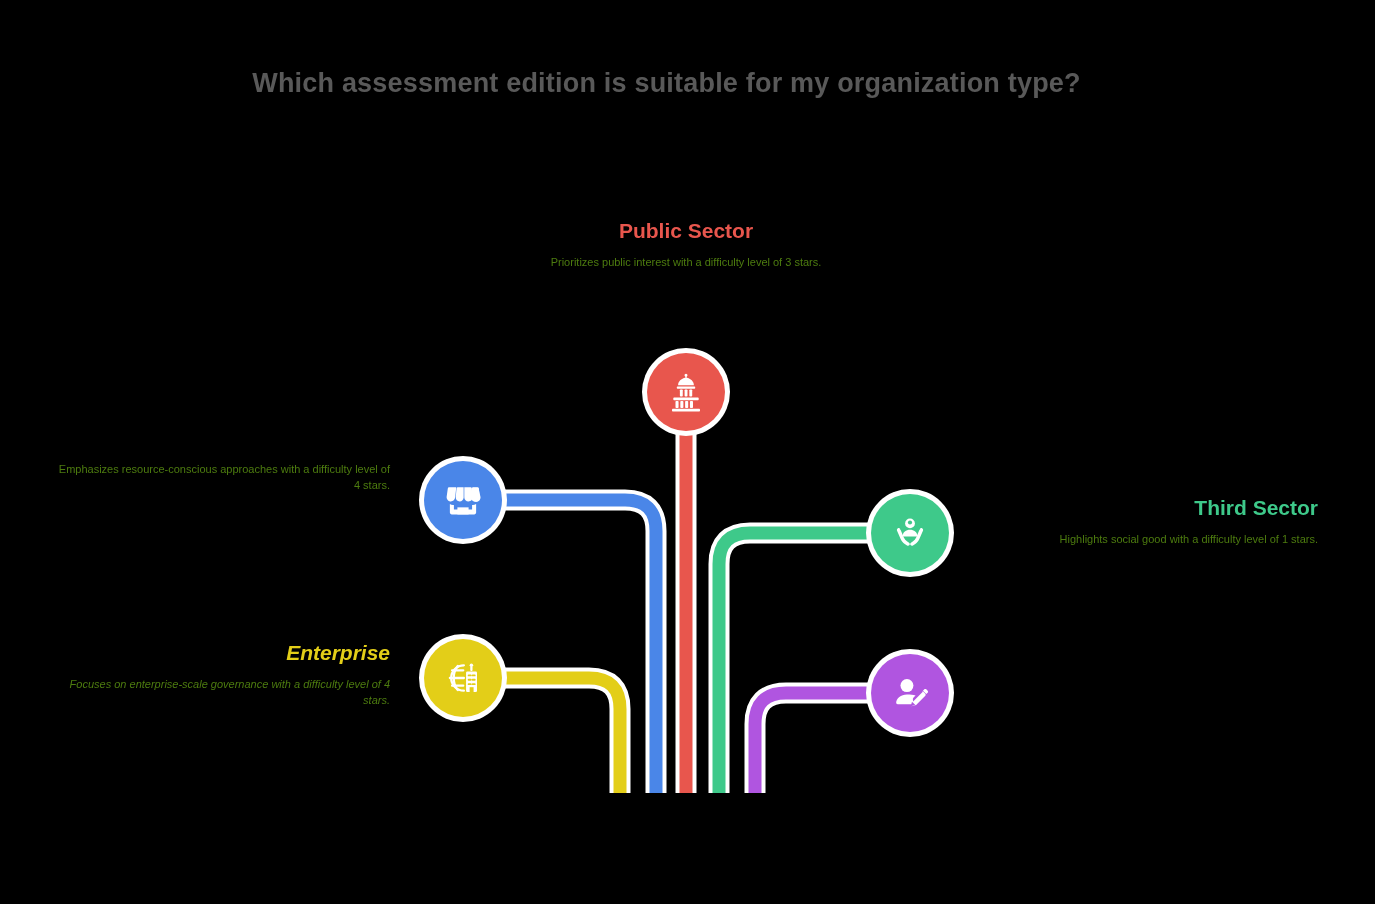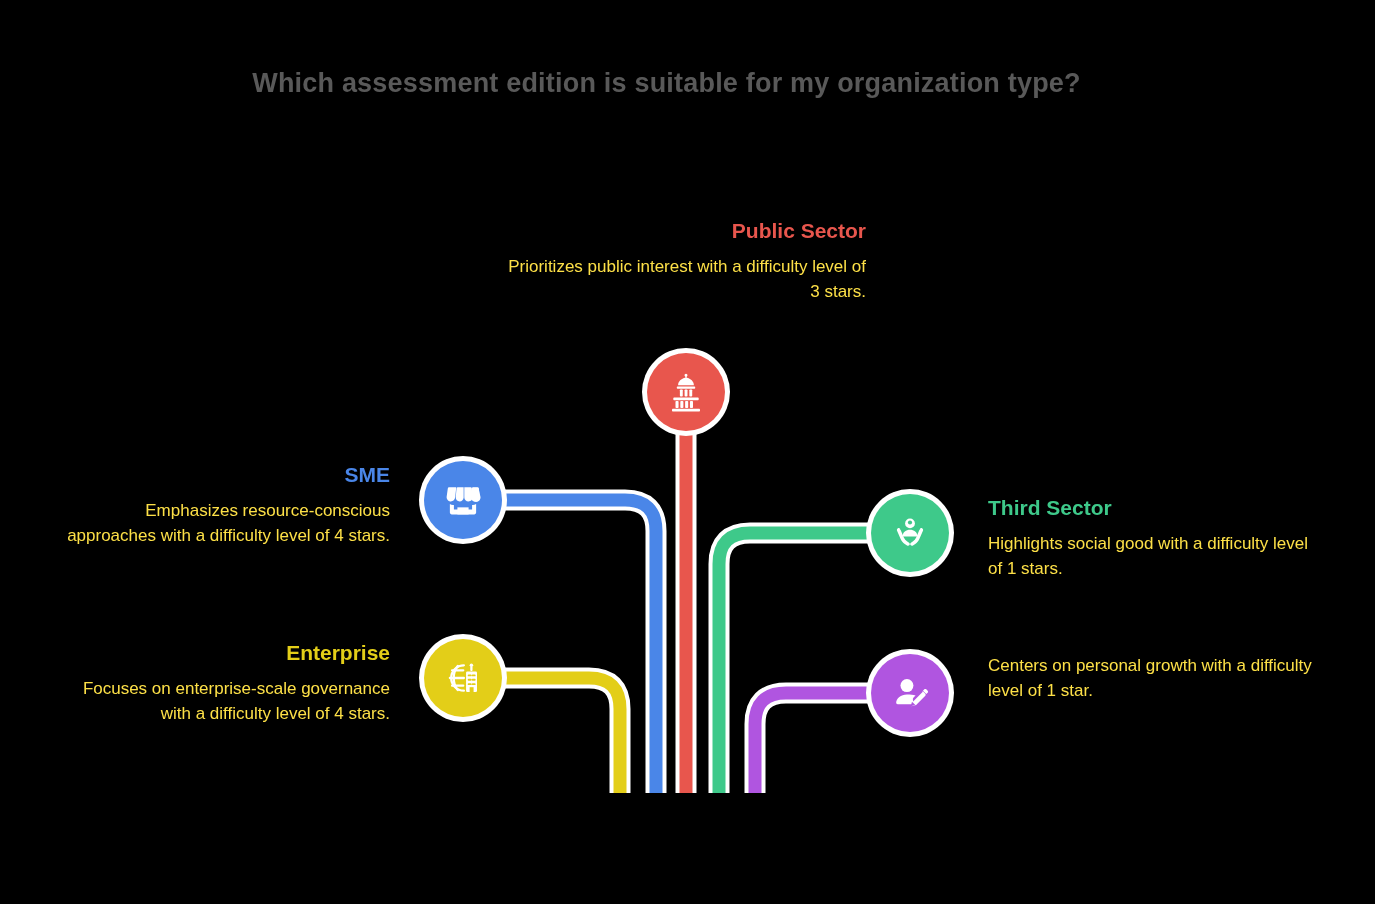--- a/index.html
+++ b/index.html
@@ -57,24 +57,24 @@
     color: #6b6b6b;
     font-size: 16.5px;
     line-height: 1.45;
   }
   .label {
     font-size: 21px;
     font-weight: bold;
     margin-bottom: 12px;
     line-height: 1.2;
   }
-  .desc { font-size: 17px; color: #fde047; }
+  .desc { font-size: 11px; color: #4d7c0f; }
   .al-right { text-align: right; }
-  .al-left  { text-align: left; }
-  .al-center{ text-align: right; }
+  .al-left  { text-align: right; }
+  .al-center{ text-align: center; }
 </style>
 </head>
 <body>
 
 <div id="canvas">
 
   <div id="title">Which assessment edition is suitable for my organization type?</div>
 
   <svg class="connectors" viewBox="0 0 1375 904" width="1375" height="904">
 
@@ -113,40 +113,39 @@
           <rect x="23" y="34.3" width="3.5" height="8" rx="0.9"></rect>
           <rect x="28.5" y="34.3" width="3.5" height="8" rx="0.9"></rect>
           <rect x="8" y="43.2" width="32" height="3" rx="0.9"></rect>
         </svg>
       </span>
     </div>
   </div>
 
   <div class="node">
     <div class="txtblock al-right" style="left:58px; top:462px; width:332px;">
-      <div class="label" style="color:#4a86e8;">SME</div>
       <div class="desc">Emphasizes resource-conscious approaches with a difficulty level of 4 stars.</div>
     </div>
     <div class="badge" style="left:424px; top:461px; background:#4a86e8;">
       <span>
         <svg width="42" height="42" viewBox="0 0 48 48" fill="#ffffff">
           <path d="M8 10h32a2 2 0 0 1 2 2l2 8.5c.3 3-2 5.5-5 5.5s-5.2-2.4-5.2-5.3V10"></path>
           <path d="M9.6 9.5h6.7l-1.2 11.2c-.2 2.9-2.3 5.1-5 5.1-2.9 0-5.1-2.5-4.8-5.4L6.6 11c.1-.9.9-1.5 1.8-1.5z"></path>
           <path d="M18.4 9.5h6.3v11.3c0 2.8-2 5-4.6 5s-4.6-2.3-4.4-5.1L16.6 11c.1-.9.9-1.5 1.8-1.5z"></path>
           <path d="M26.9 9.5h5.4c.9 0 1.7.6 1.8 1.5l.9 9.7c.2 2.8-2 5.1-4.8 5.1-2.6 0-4.7-2.2-4.7-5V9.5z"></path>
           <path d="M34.8 9.5h5.6c.9 0 1.7.6 1.8 1.5l.9 9.7c.3 2.9-1.9 5.4-4.8 5.4-2.7 0-4.8-2.2-5-5.1L34.8 9.5z"></path>
           <path d="M9 28.5v9.8c0 1.2 1 2.2 2.2 2.2h25.6c1.2 0 2.2-1 2.2-2.2v-9.8a7.6 7.6 0 0 1-4.6 1.1v5.3H13.6v-5.3c-1.7.2-3.3-.1-4.6-1.1z"></path>
           <path d="M17.6 32.4h12.8v8.1H17.6z"></path>
         </svg>
       </span>
     </div>
   </div>
 
   <div class="node">
-    <div class="txtblock al-right" style="left:58px; top:640px; width:332px;">
+    <div class="txtblock al-right" style="left:58px; top:640px; width:332px;font-style:italic;">
       <div class="label" style="color:#e3ce18;">Enterprise</div>
       <div class="desc">Focuses on enterprise-scale governance with a difficulty level of 4 stars.</div>
     </div>
     <div class="badge" style="left:424px; top:639px; background:#e3ce18;">
       <span>
         <svg width="42" height="42" viewBox="0 0 48 48" fill="none" stroke="#ffffff" stroke-width="2.6" stroke-linecap="round">
           <path d="M25 9.5A14 14 0 1 0 25 38.5"></path>
           <path d="M9 24h16"></path>
           <path d="M18 10.2c-3 3.6-4.6 8.4-4.6 13.8S15 34.2 18 37.8"></path>
           <path d="M11.5 15.2h12.8M11.5 32.8h12.8"></path>
@@ -177,21 +176,20 @@
           <path d="M12.2 18.4c-1.3-.5-2.7.2-3.1 1.5-.2.5-.1 1 .1 1.5l4.1 9.4c1 2.3 2.6 4.3 4.7 5.7l2.6 1.8c.9.6 2.1.4 2.8-.5.6-.9.4-2.1-.5-2.7l-2.4-1.7c-1.5-1-2.6-2.4-3.4-4.1l-3.8-8.7c-.2-.5-.6-1-1.1-1.2z"></path>
           <path d="M35.8 18.4c1.3-.5 2.7.2 3.1 1.5.2.5.1 1-.1 1.5l-4.1 9.4c-1 2.3-2.6 4.3-4.7 5.7l-2.6 1.8c-.9.6-2.1.4-2.8-.5-.6-.9-.4-2.1.5-2.7l2.4-1.7c1.5-1 2.6-2.4 3.4-4.1l3.8-8.7c.2-.5.6-1 1.1-1.2z"></path>
           <circle cx="24" cy="12" r="2.4" fill="#3ec98a"></circle>
         </svg>
       </span>
     </div>
   </div>
 
   <div class="node">
     <div class="txtblock al-left" style="left:988px; top:654px; width:330px;">
-      <div class="desc">Centers on personal growth with a difficulty level of 1 star.</div>
     </div>
     <div class="badge" style="left:871px; top:654px; background:#b055e0;">
       <span>
         <svg width="42" height="42" viewBox="0 0 48 48" fill="#ffffff">
           <circle cx="20.5" cy="15.5" r="7.4"></circle>
           <path d="M20.5 25.6c-6.8 0-12.3 4.3-12.3 9.6 0 .9.8 1.6 1.7 1.6h18.6l-1.1-4.6c-.3-1.2 0-2.4.9-3.3l2.1-2.1c-2.7-.8-5.8-1.2-9.9-1.2z"></path>
           <path d="M38.4 21.8l3.1 3.1c.6.6.6 1.6 0 2.2L31 37.6l-5.3 1.6 1.6-5.3L37.8 23.3c.2-.2.4-.3.6-.4z"></path>
           <path d="M40.4 19.8c.6-.6 1.6-.6 2.2 0l1.6 1.6c.6.6.6 1.6 0 2.2l-1.6 1.6-3.8-3.8 1.6-1.6z"></path>
           <path d="M26.3 33.9l3.8 3.8-5.3 1.5z" fill="#b055e0"></path>
         </svg>

